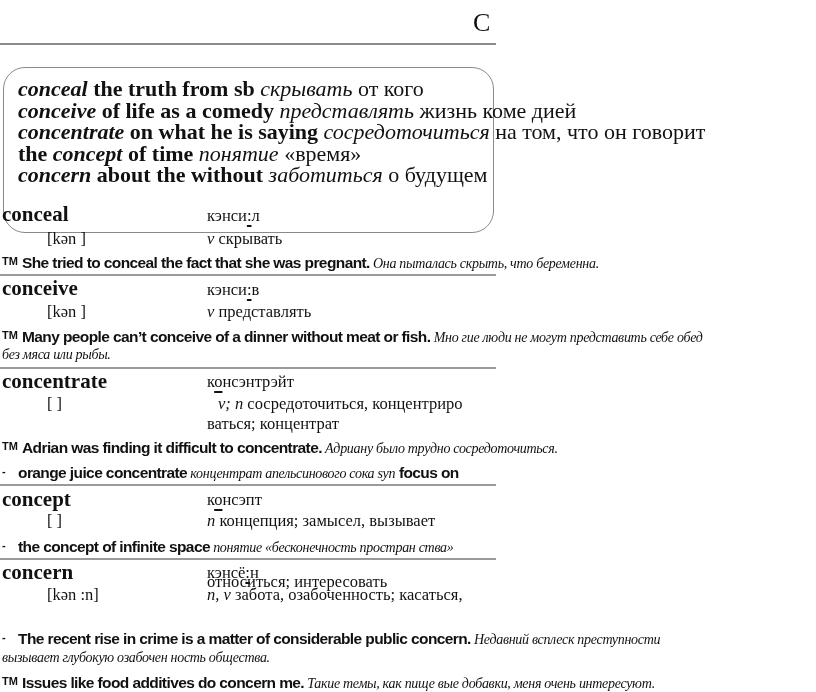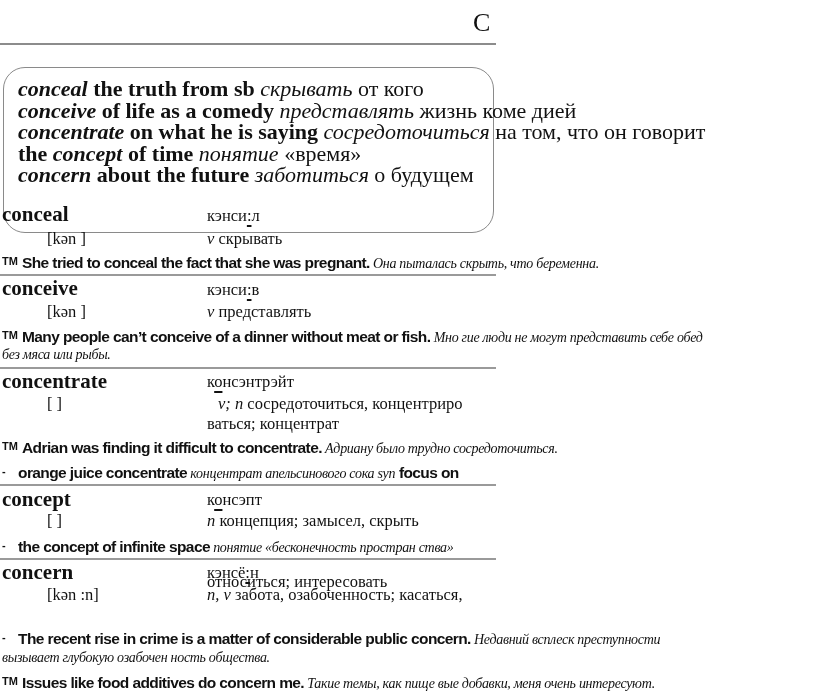--- a/index.html
+++ b/index.html
@@ -40,21 +40,21 @@
 <div class="abs coll" style="top:99.5px;">
   <span class="b i">conceive</span><span class="b"> of life as a comedy </span><span class="i">представлять</span><span> жизнь коме дией</span>
 </div>
 <div class="abs coll" style="top:121px;">
   <span class="b i">concentrate</span><span class="b"> on what he is saying </span><span class="i">сосредоточиться</span><span> на том, что он говорит</span>
 </div>
 <div class="abs coll" style="top:142.5px;">
   <span class="b">the </span><span class="b i">concept</span><span class="b"> of time </span><span class="i">понятие</span><span> «время»</span>
 </div>
 <div class="abs coll" style="top:164px;">
-  <span class="b i">concern</span><span class="b"> about the future </span><span class="i">заботиться</span><span> о будущем</span>
+  <span class="b i">concern</span><span class="b"> about the without </span><span class="i">заботиться</span><span> о будущем</span>
 </div>
 
 <div class="abs hw" style="top:202px;">conceal</div>
 <div class="abs tr" style="top:206px;">
   <span>кэнси</span><span class="ul">:</span><span>л</span>
 </div>
 <div class="abs ipa" style="top:229px;">[kən      ]</div>
 <div class="abs tr" style="top:229px;">
   <span class="i">v</span><span> скрывать</span>
 </div>
@@ -99,21 +99,21 @@
   <span class="b">orange juice concentrate</span><span class="i"> концентрат апельсинового сока </span><span class="i">syn</span><span class="b"> focus on</span>
 </div>
 <div class="hrule thin" style="left:0;top:484px;width:496px;"></div>
 
 <div class="abs hw" style="top:487px;">concept</div>
 <div class="abs tr" style="top:490px;">
   <span>к</span><span class="ul">о</span><span>нсэпт</span>
 </div>
 <div class="abs ipa" style="top:511px;">[                ]</div>
 <div class="abs tr" style="top:511px;">
-  <span class="i">n</span><span> концепция; замысел, скрыть</span>
+  <span class="i">n</span><span> концепция; замысел, вызывает</span>
 </div>
 <div class="abs ex" style="top:535px;">
   <span class="mark">-</span>&nbsp;&nbsp;
   <span class="b">the concept of infinite space</span><span class="i"> понятие «бесконечность простран ства»</span>
 </div>
 <div class="hrule thin" style="left:0;top:558px;width:496px;"></div>
 
 <div class="abs hw" style="top:560px;">concern</div>
 <div class="abs tr" style="top:563px;">
   <span>кэнсё</span><span class="ul">:</span><span>н</span>

